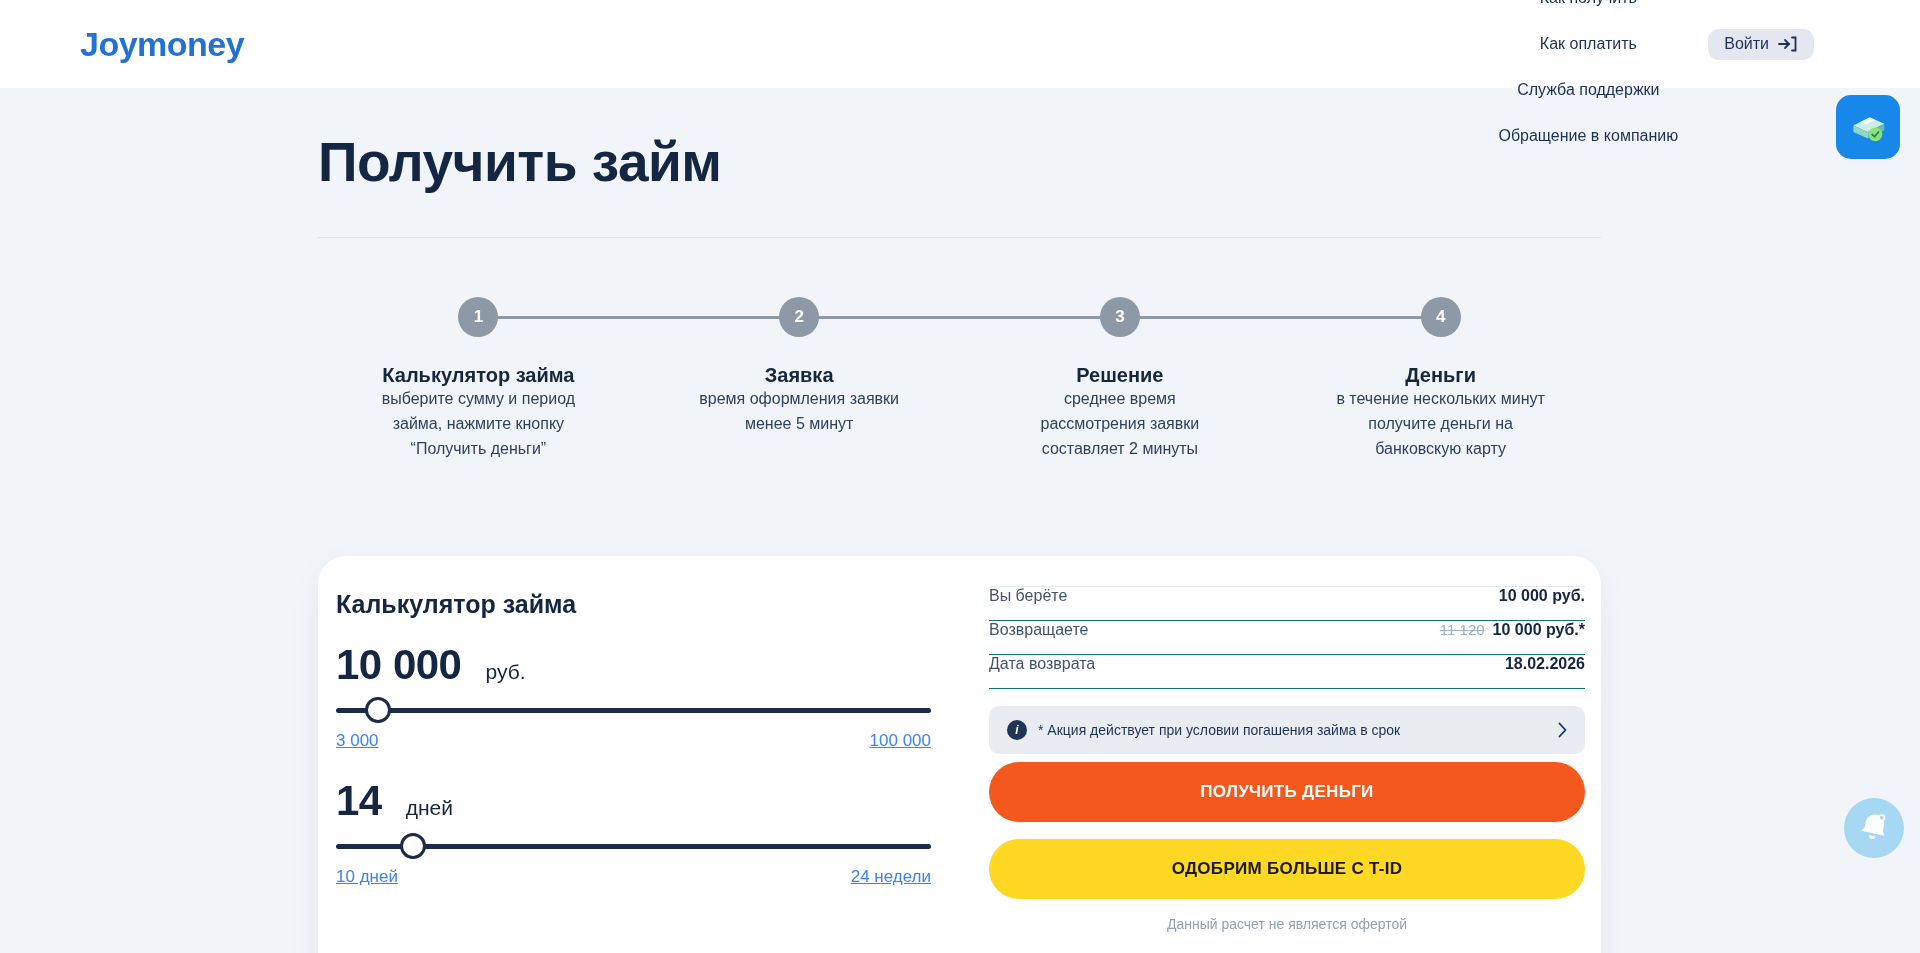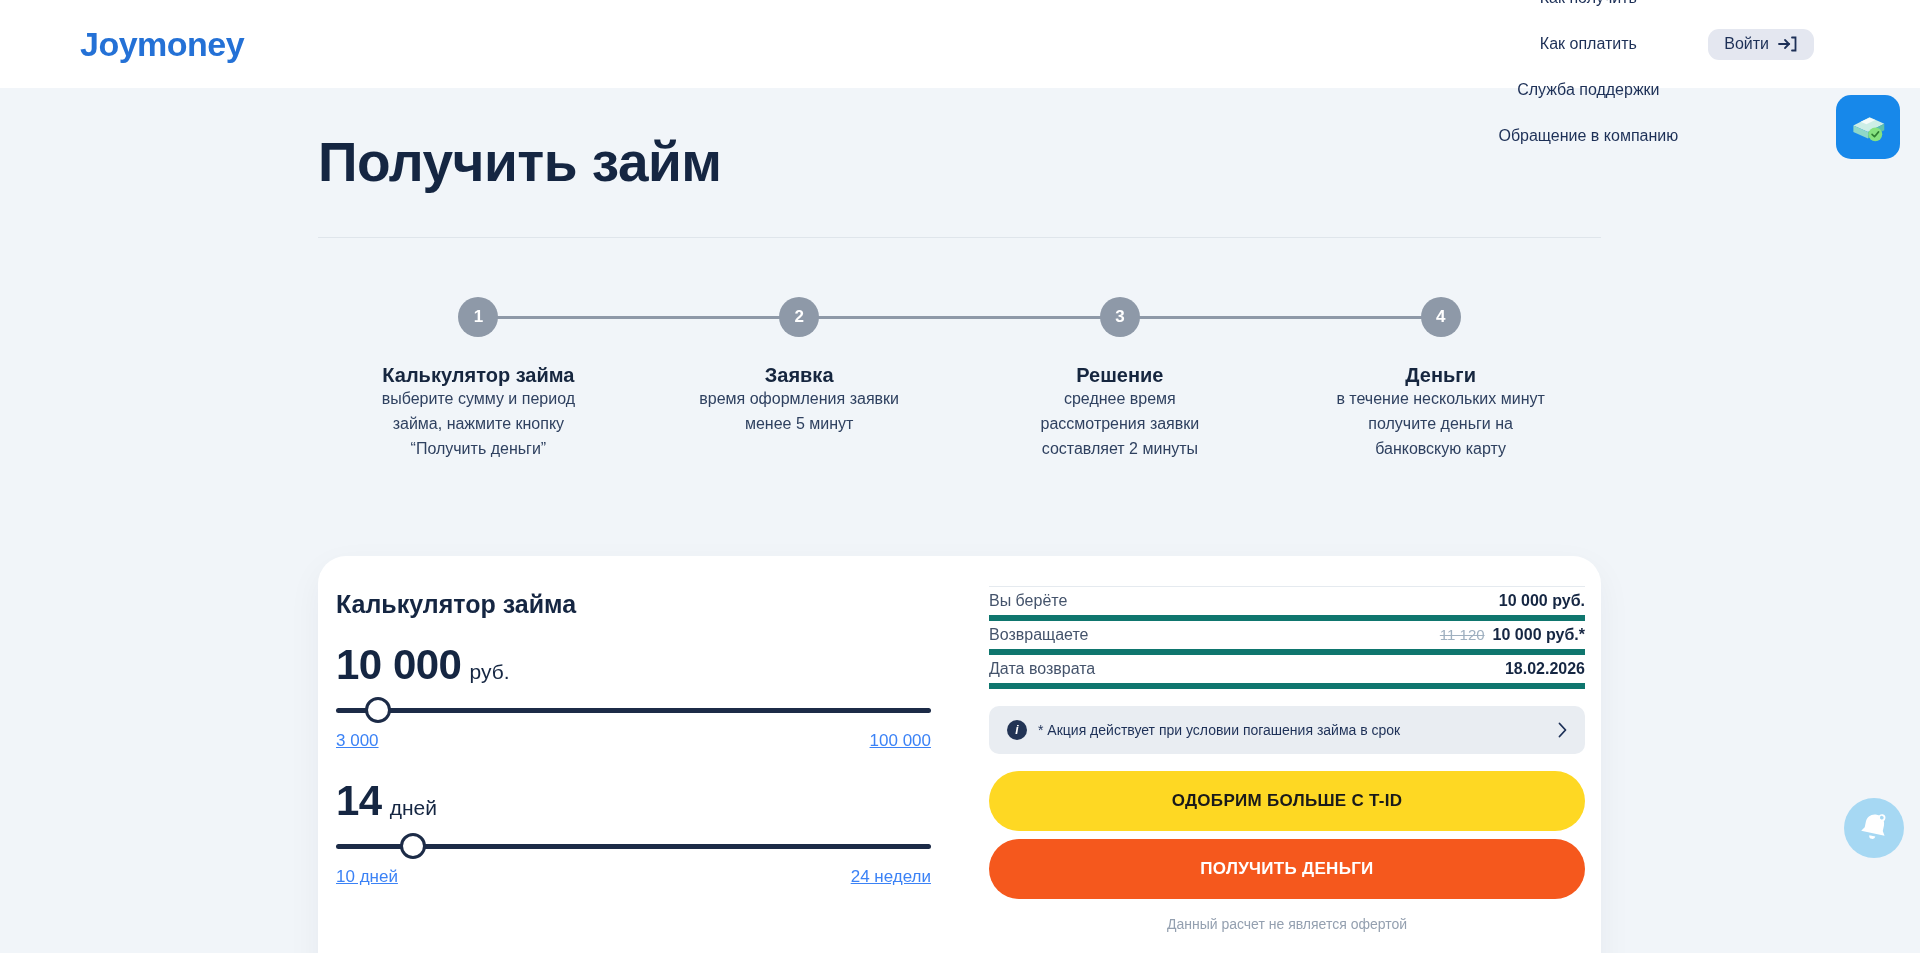--- a/index.html
+++ b/index.html
@@ -78,39 +78,39 @@
   }
 
   
   .card {
     position:absolute; left:318px; top:556px; width:1283px; height:520px;
     background:#ffffff; border-radius:28px;
     box-shadow:0 12px 34px rgba(21,38,66,0.05);
   }
   .calc-col { position:absolute; left:18px; top:34px; width:595px; }
   .calc-title { font-size:25px; font-weight:bold; color:#152642; }
-  .big-value { margin-top:22px; display:flex; align-items:baseline; gap:8px; }
+  .big-value { margin-top:22px; display:flex; align-items:baseline; gap:24px; }
   .big-value .num { font-size:42px; font-weight:bold; color:#152642; letter-spacing:-0.5px; }
   .big-value .unit { font-size:21px; color:#152642; }
   .slider { position:relative; width:595px; height:26px; margin-top:8px; cursor:pointer; }
   .slider-track { position:absolute; left:0; top:11px; width:100%; height:5px; border-radius:3px; background:#1c2b47; }
   .slider-handle {
     position:absolute; top:0; width:26px; height:26px; border-radius:50%;
     background:#ffffff; border:3px solid #1c2b47; cursor:grab;
   }
   .slider-bounds { display:flex; justify-content:space-between; margin-top:8px; }
   .slider-bounds span { font-size:17px; color:#3b82f6;text-decoration:underline; }
   .term-block { margin-top:26px; }
 
   
   .sum-col { position:absolute; left:671px; top:30px; width:596px; }
   .sum-rows { border-top:1px solid #e5eaef; }
   .sum-row {
-    height:34px; display:flex; align-items:center; justify-content:space-between;
-    border-bottom:6px solid #0f766e;
+    height:34px; display:flex; align-items:flex-start; justify-content:space-between;
+    border-bottom:1px solid #0f766e;
   }
   .sum-label { font-size:16px; color:#44536b; }
   .sum-value { font-size:16px; font-weight:bold; color:#152642; }
   .sum-old { font-size:15px; color:#9fb0c0; text-decoration:line-through; font-weight:normal; margin-right:8px; }
 
   .promo-note {
     margin-top:17px; height:48px; background:#e9edf2; border-radius:10px;
     display:flex; align-items:center; padding:0 18px; gap:11px; cursor:pointer;
   }
   .info-icon {
@@ -256,18 +256,18 @@
     <div class="promo-note">
       <span class="info-icon">i</span>
       <span class="promo-text">* Акция действует при условии погашения займа в срок</span>
       <span class="chevron">
         <svg width="9" height="16" viewBox="0 0 9 16" fill="none" stroke="#1d3057" stroke-width="1.8" stroke-linecap="round" stroke-linejoin="round">
           <polyline points="1.5,1.5 7.5,8 1.5,14.5"></polyline>
         </svg>
       </span>
     </div>
 
+    <button class="btn btn-orange">ПОЛУЧИТЬ ДЕНЬГИ</button>
     <button class="btn btn-yellow">ОДОБРИМ БОЛЬШЕ С T-ID</button>
-    <button class="btn btn-orange">ПОЛУЧИТЬ ДЕНЬГИ</button>
 
     <div class="disclaimer">Данный расчет не является офертой</div>
   </div>
 </div>
 
 </body></html>

